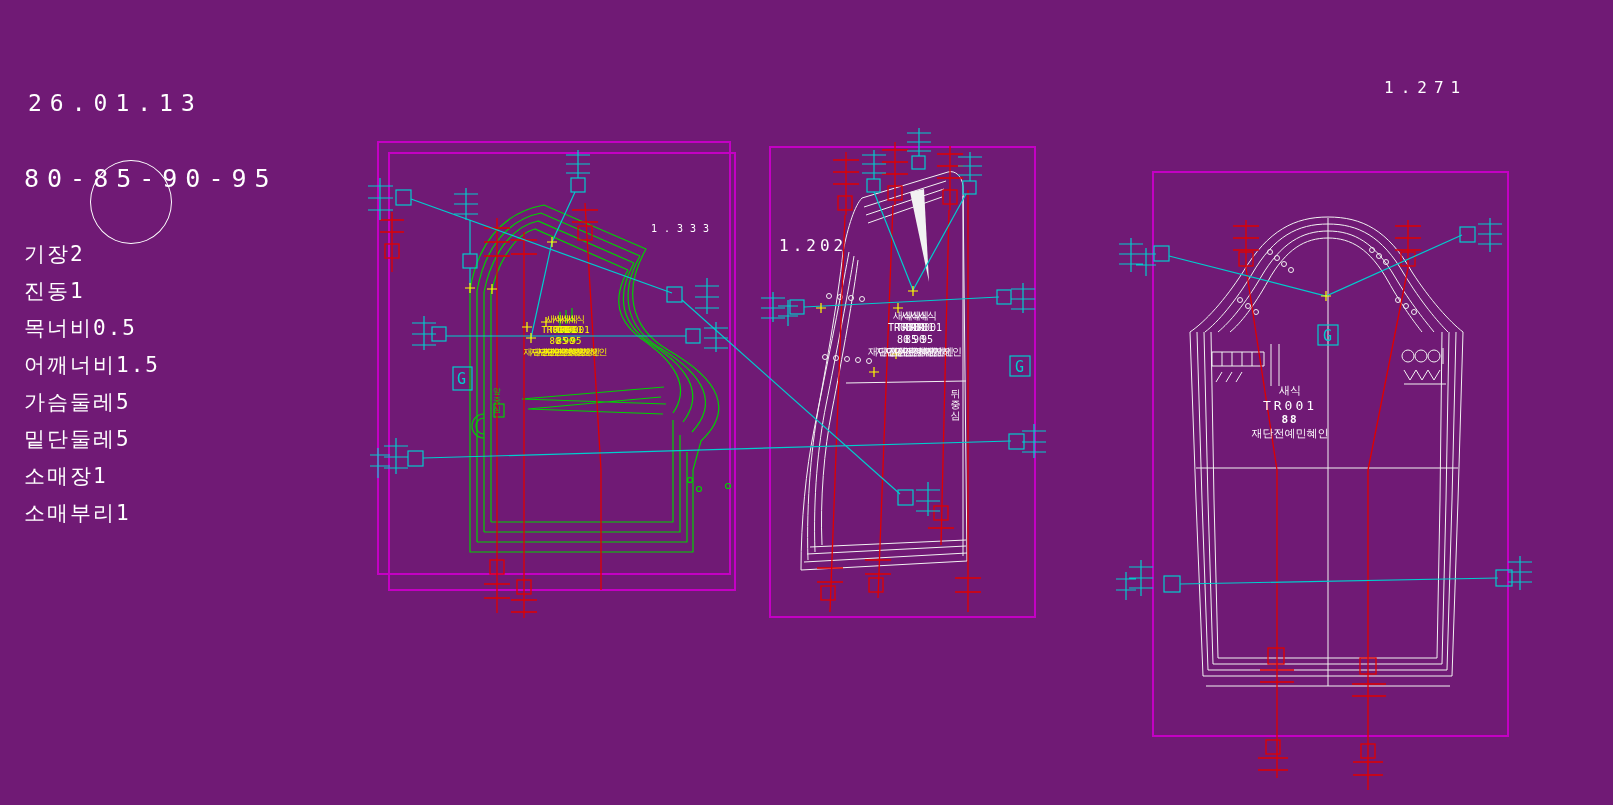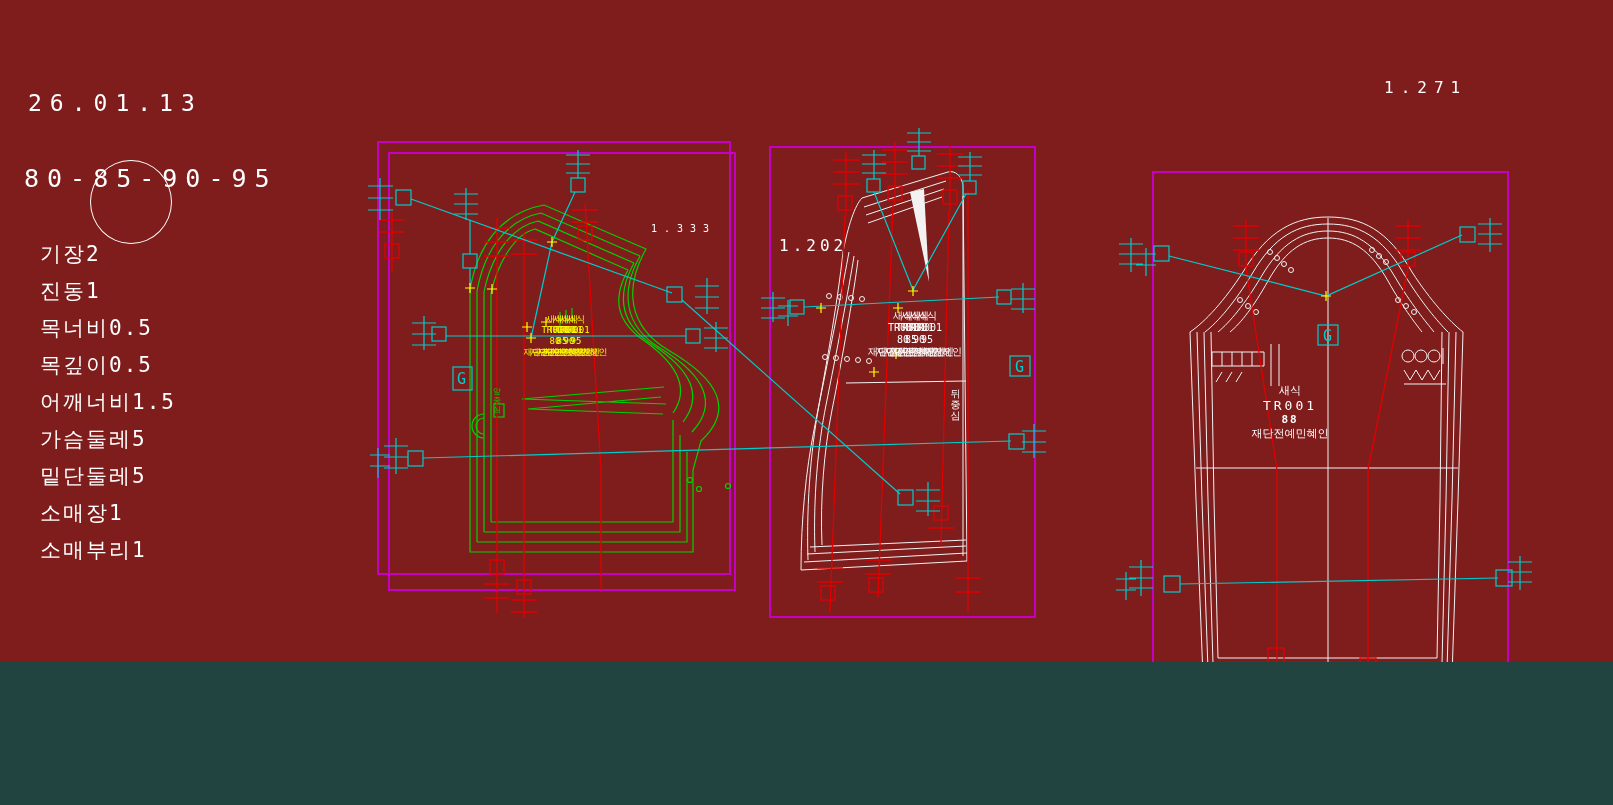--- a/index.html
+++ b/index.html
@@ -1,25 +1,25 @@
 <!DOCTYPE html>
 <html><head>
 <meta charset="utf-8">
 <style>
   html,body{margin:0;padding:0;background:#214440;}
-  #stage{position:relative;width:1613px;height:662px;overflow:hidden;
-         background:#7f1d1d;font-family:"DejaVu Sans Mono",monospace;}
+  #stage{position:relative;width:1613px;height:805px;overflow:hidden;
+         background:#701a75;font-family:"DejaVu Sans Mono",monospace;}
   #drawing{position:absolute;left:0;top:0;}
   .cadtext{position:absolute;color:#ffffff;white-space:nowrap;
            font-family:"DejaVu Sans Mono",monospace;}
   .date{left:28px;top:90px;font-size:23px;letter-spacing:8px;}
   .sizes{left:24px;top:164px;font-size:25px;letter-spacing:8px;}
   .size-circle{position:absolute;left:90px;top:160px;width:80px;height:82px;
                border:1.5px solid #ffffff;border-radius:50%;}
-  .meas{position:absolute;left:40px;top:240px;}
+  .meas{position:absolute;left:24px;top:240px;}
   .meas div{height:37px;font-size:21px;letter-spacing:2px;color:#ffffff;}
   .scale1271{left:1384px;top:78px;font-size:16px;letter-spacing:7px;}
   .scale1333{left:651px;top:223px;font-size:10px;letter-spacing:7px;}
   .scale1202{left:779px;top:236px;font-size:16px;letter-spacing:4px;}
   .gmark{position:absolute;color:#00cdcd;font-size:15px;}
   .vlabel{position:absolute;writing-mode:vertical-rl;text-orientation:upright;
           letter-spacing:1px;}
   .vlabel.back{left:948px;top:382px;color:#ffffff;font-size:10px;}
   .vlabel.front{left:490px;top:382px;color:#00d200;font-size:8px;}
   .stamp3{position:absolute;left:1215px;top:383px;width:150px;text-align:center;
@@ -255,21 +255,20 @@
 
 <div class="cadtext date">26.01.13</div>
 
 <div class="cadtext sizes">80-85-90-95</div>
 <div class="size-circle"></div>
 
 <div class="meas">
   <div>기장2</div>
   <div>진동1</div>
   <div>목너비0.5</div>
-  <div>목깊이0.5</div>
   <div>어깨너비1.5</div>
   <div>가슴둘레5</div>
   <div>밑단둘레5</div>
   <div>소매장1</div>
   <div>소매부리1</div>
 </div>
 
 <div class="cadtext scale1271">1.271</div>
 <div class="cadtext scale1333">1.333</div>
 <div class="cadtext scale1202">1.202</div>

